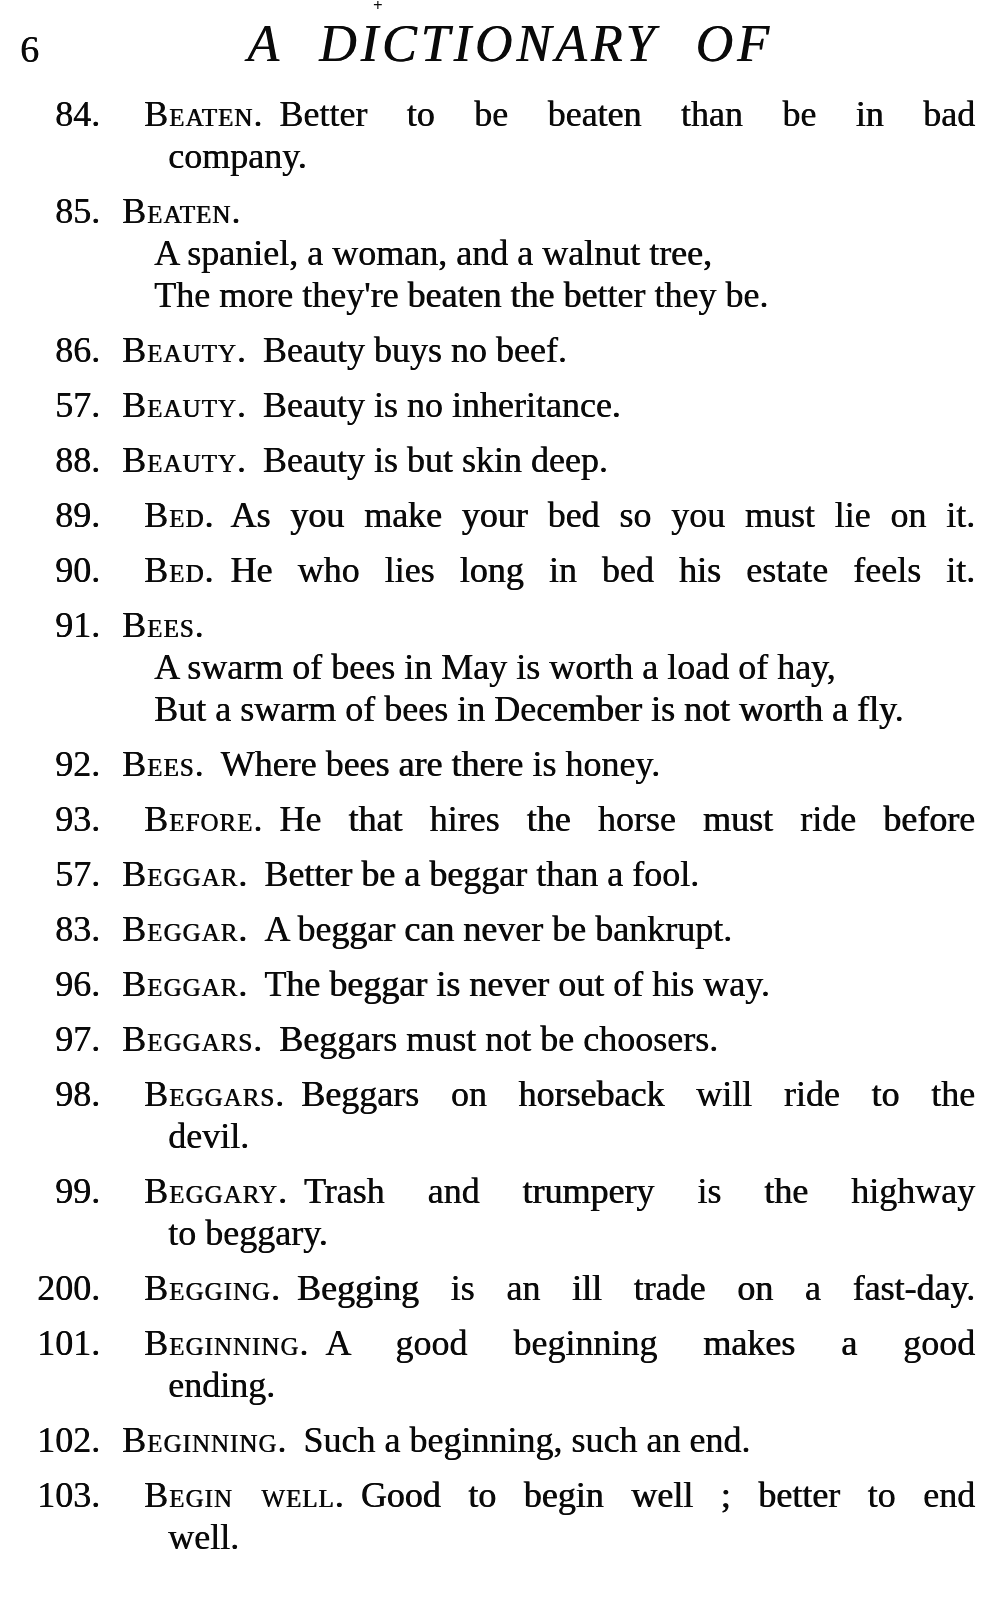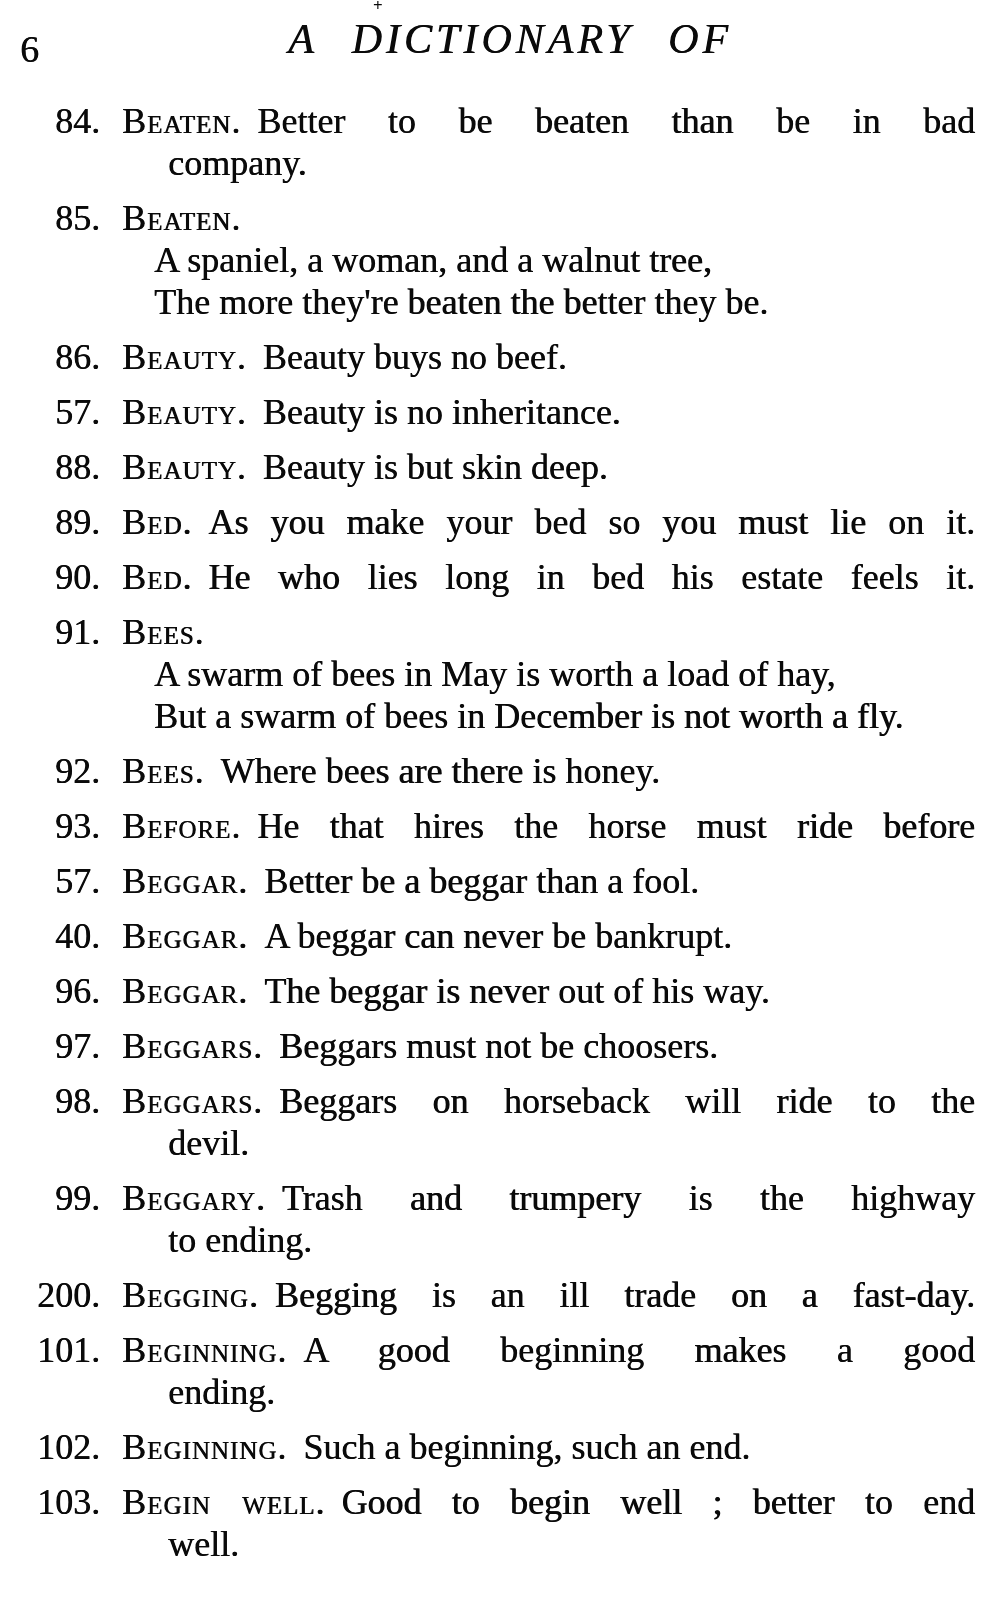--- a/index.html
+++ b/index.html
@@ -38,29 +38,29 @@
     top: 12px;
     font-size: 38px;
     line-height: 1;
   }
   .running-title {
     margin: 0;
     padding-left: 20px;
     text-align: center;
     font-style: italic;
     font-weight: normal;
-    font-size: 42px;
+    font-size: 52px;
     line-height: 1;
     letter-spacing: 4px;
     word-spacing: 20px;
     white-space: nowrap;
   }
   .entries {
     position: absolute;
-    top: 100px;
+    top: 93px;
     left: 0;
     width: 975px; 
   }
   .entry {
     display: flex;
     align-items: flex-start;
     margin-bottom: 13px;
     font-size: 36px;
     line-height: 42px;
   }
@@ -71,20 +71,21 @@
   }
   .body {
     flex: 1 1 auto;
     margin-left: 22px;
     min-width: 0;
   }
   .line { text-align: left; }
   .line.fill {
     text-align: justify;
     text-align-last: justify;
+    margin-left: 22px;
   }
   .line.cont  { padding-left: 46px; }
   .line.verse { padding-left: 32px; }
   .hw {
     font-variant: small-caps;
     letter-spacing: 1px;
     padding-right: 16px;
   }
 </style>
 </head>
@@ -176,21 +177,21 @@
   </div>
 
   <div class="entry">
     <div class="num">57.</div>
     <div class="body">
           <div class="line"><span class="hw">Beggar.</span>Better be a beggar than a fool.</div>
         </div>
   </div>
 
   <div class="entry">
-    <div class="num">40.</div>
+    <div class="num">83.</div>
     <div class="body">
           <div class="line"><span class="hw">Beggar.</span>A beggar can never be bankrupt.</div>
         </div>
   </div>
 
   <div class="entry">
     <div class="num">96.</div>
     <div class="body">
           <div class="line"><span class="hw">Beggar.</span>The beggar is never out of his way.</div>
         </div>
@@ -208,21 +209,21 @@
     <div class="body">
           <div class="line fill"><span class="hw">Beggars.</span>Beggars on horseback will ride to the</div>
           <div class="line cont">devil.</div>
         </div>
   </div>
 
   <div class="entry">
     <div class="num">99.</div>
     <div class="body">
           <div class="line fill"><span class="hw">Beggary.</span>Trash and trumpery is the highway</div>
-          <div class="line cont">to ending.</div>
+          <div class="line cont">to beggary.</div>
         </div>
   </div>
 
   <div class="entry">
     <div class="num">200.</div>
     <div class="body">
           <div class="line fill"><span class="hw">Begging.</span>Begging is an ill trade on a fast-day.</div>
         </div>
   </div>
 

